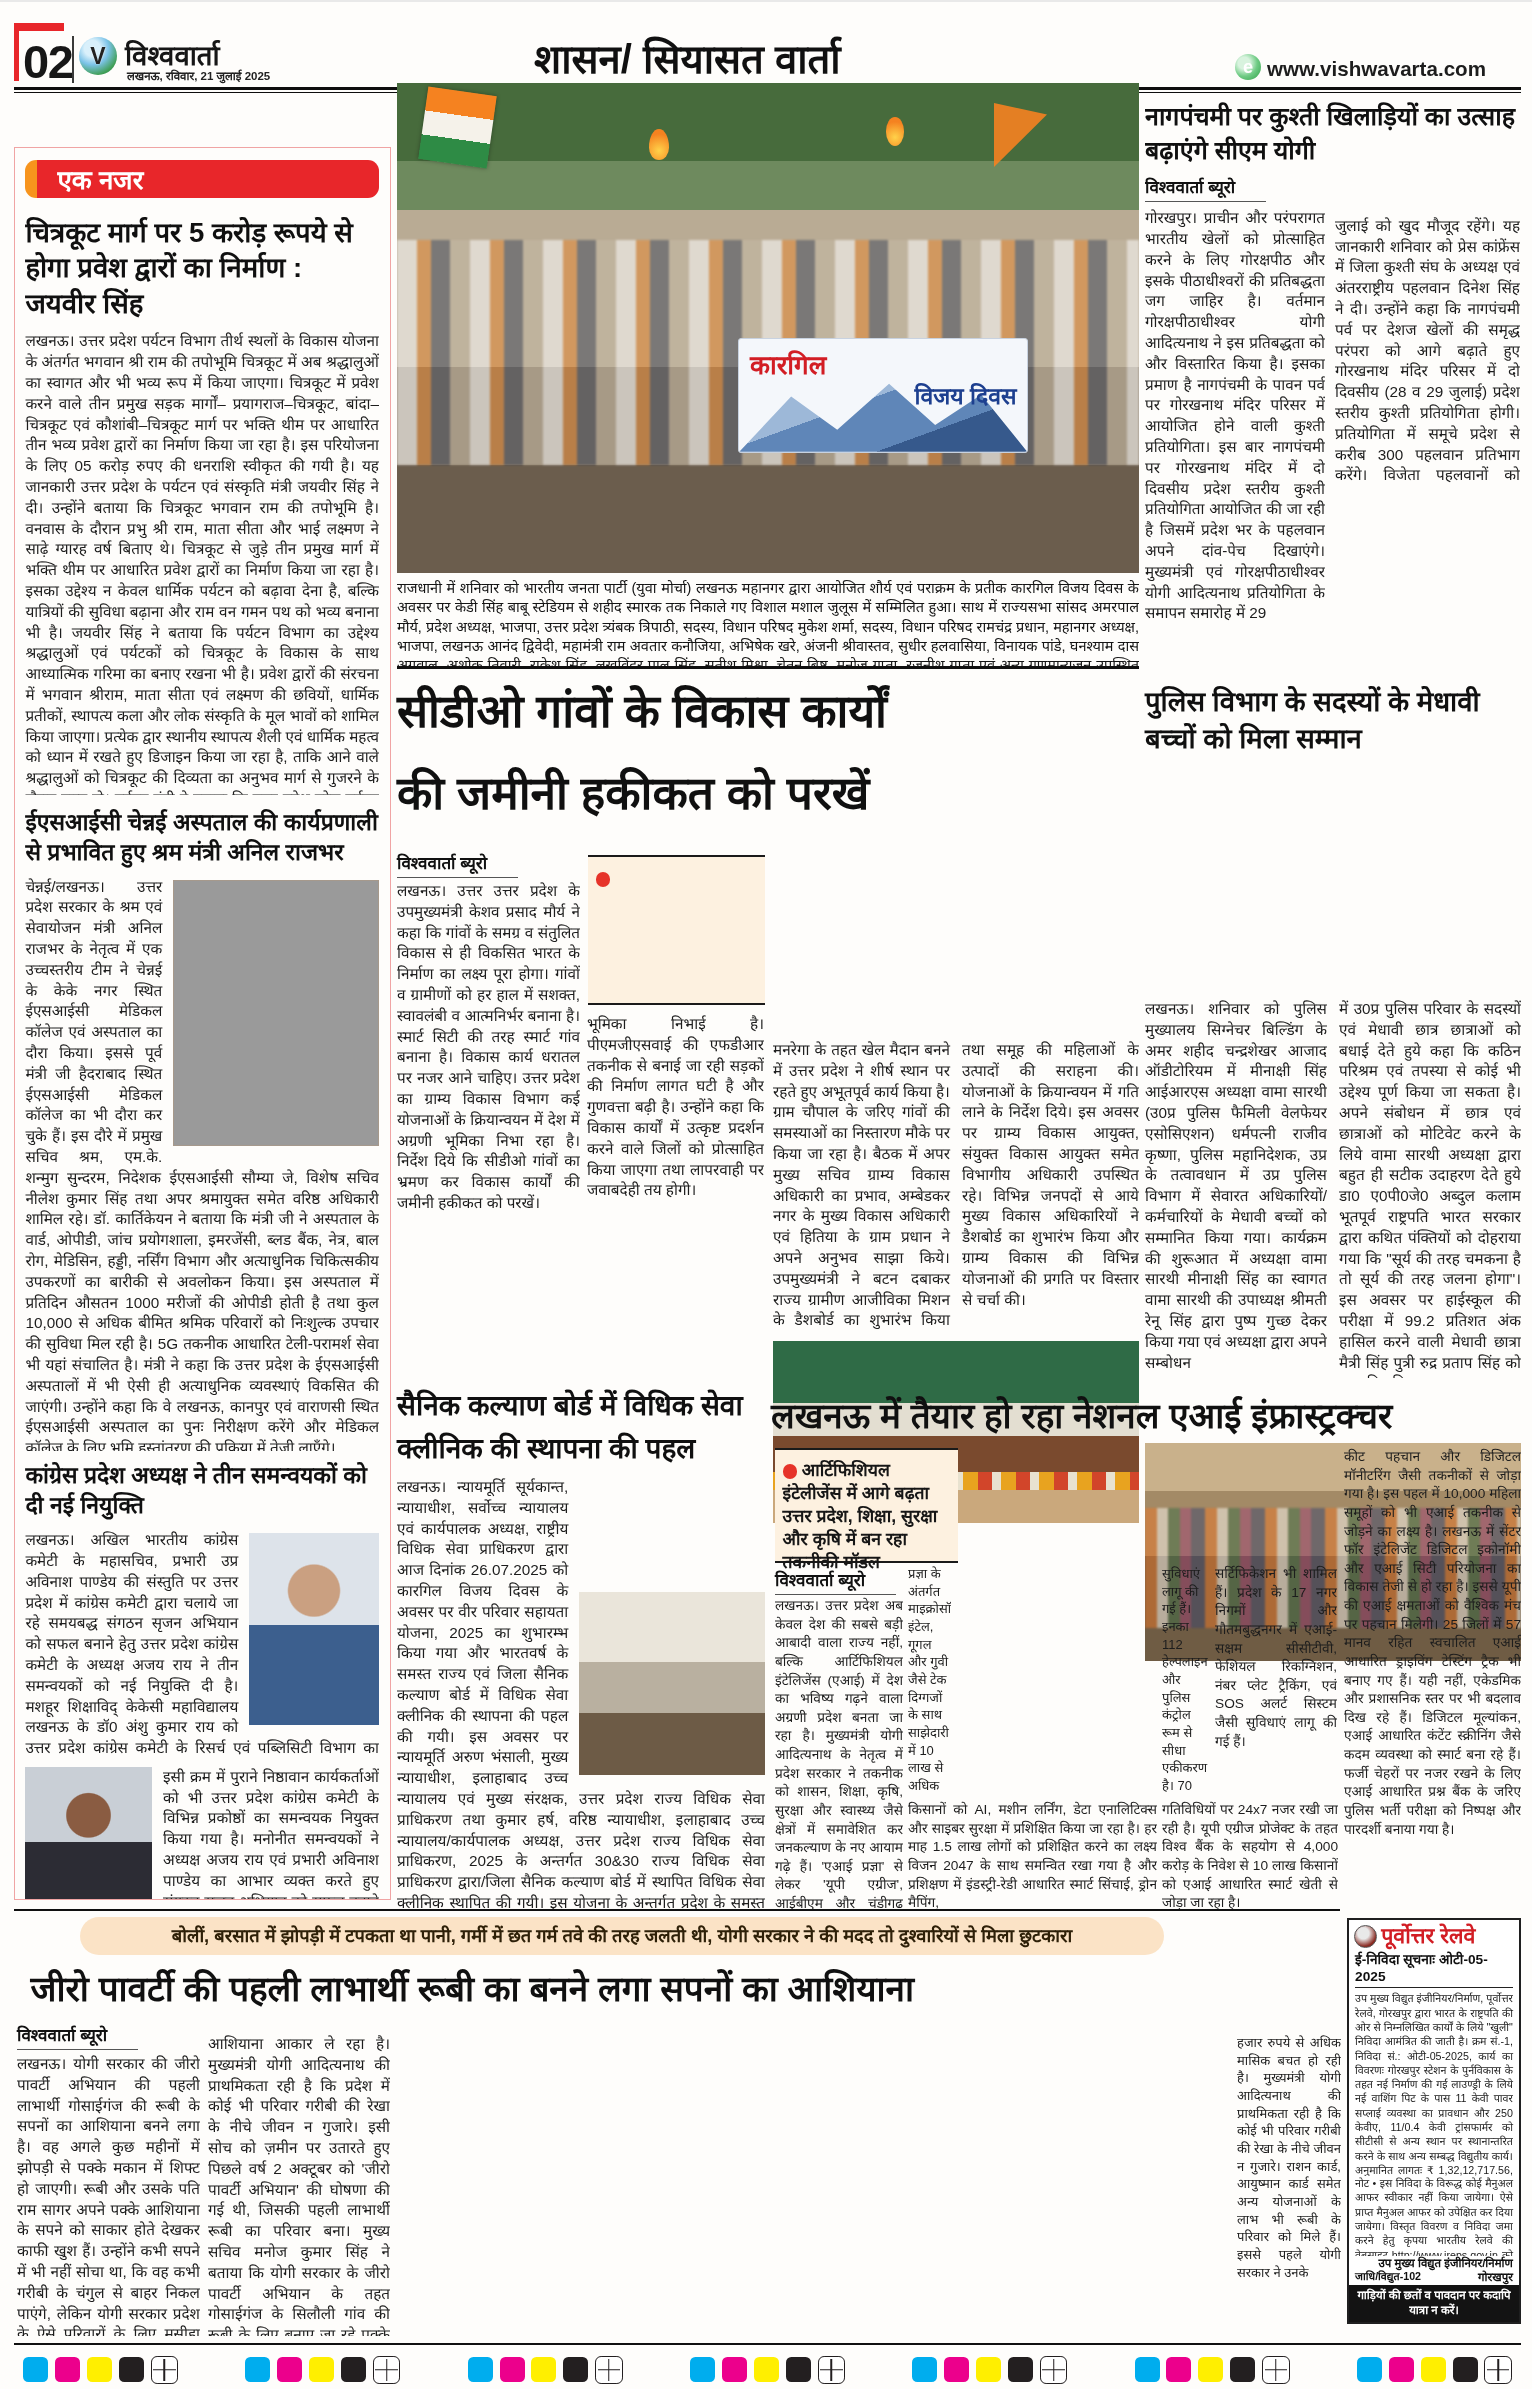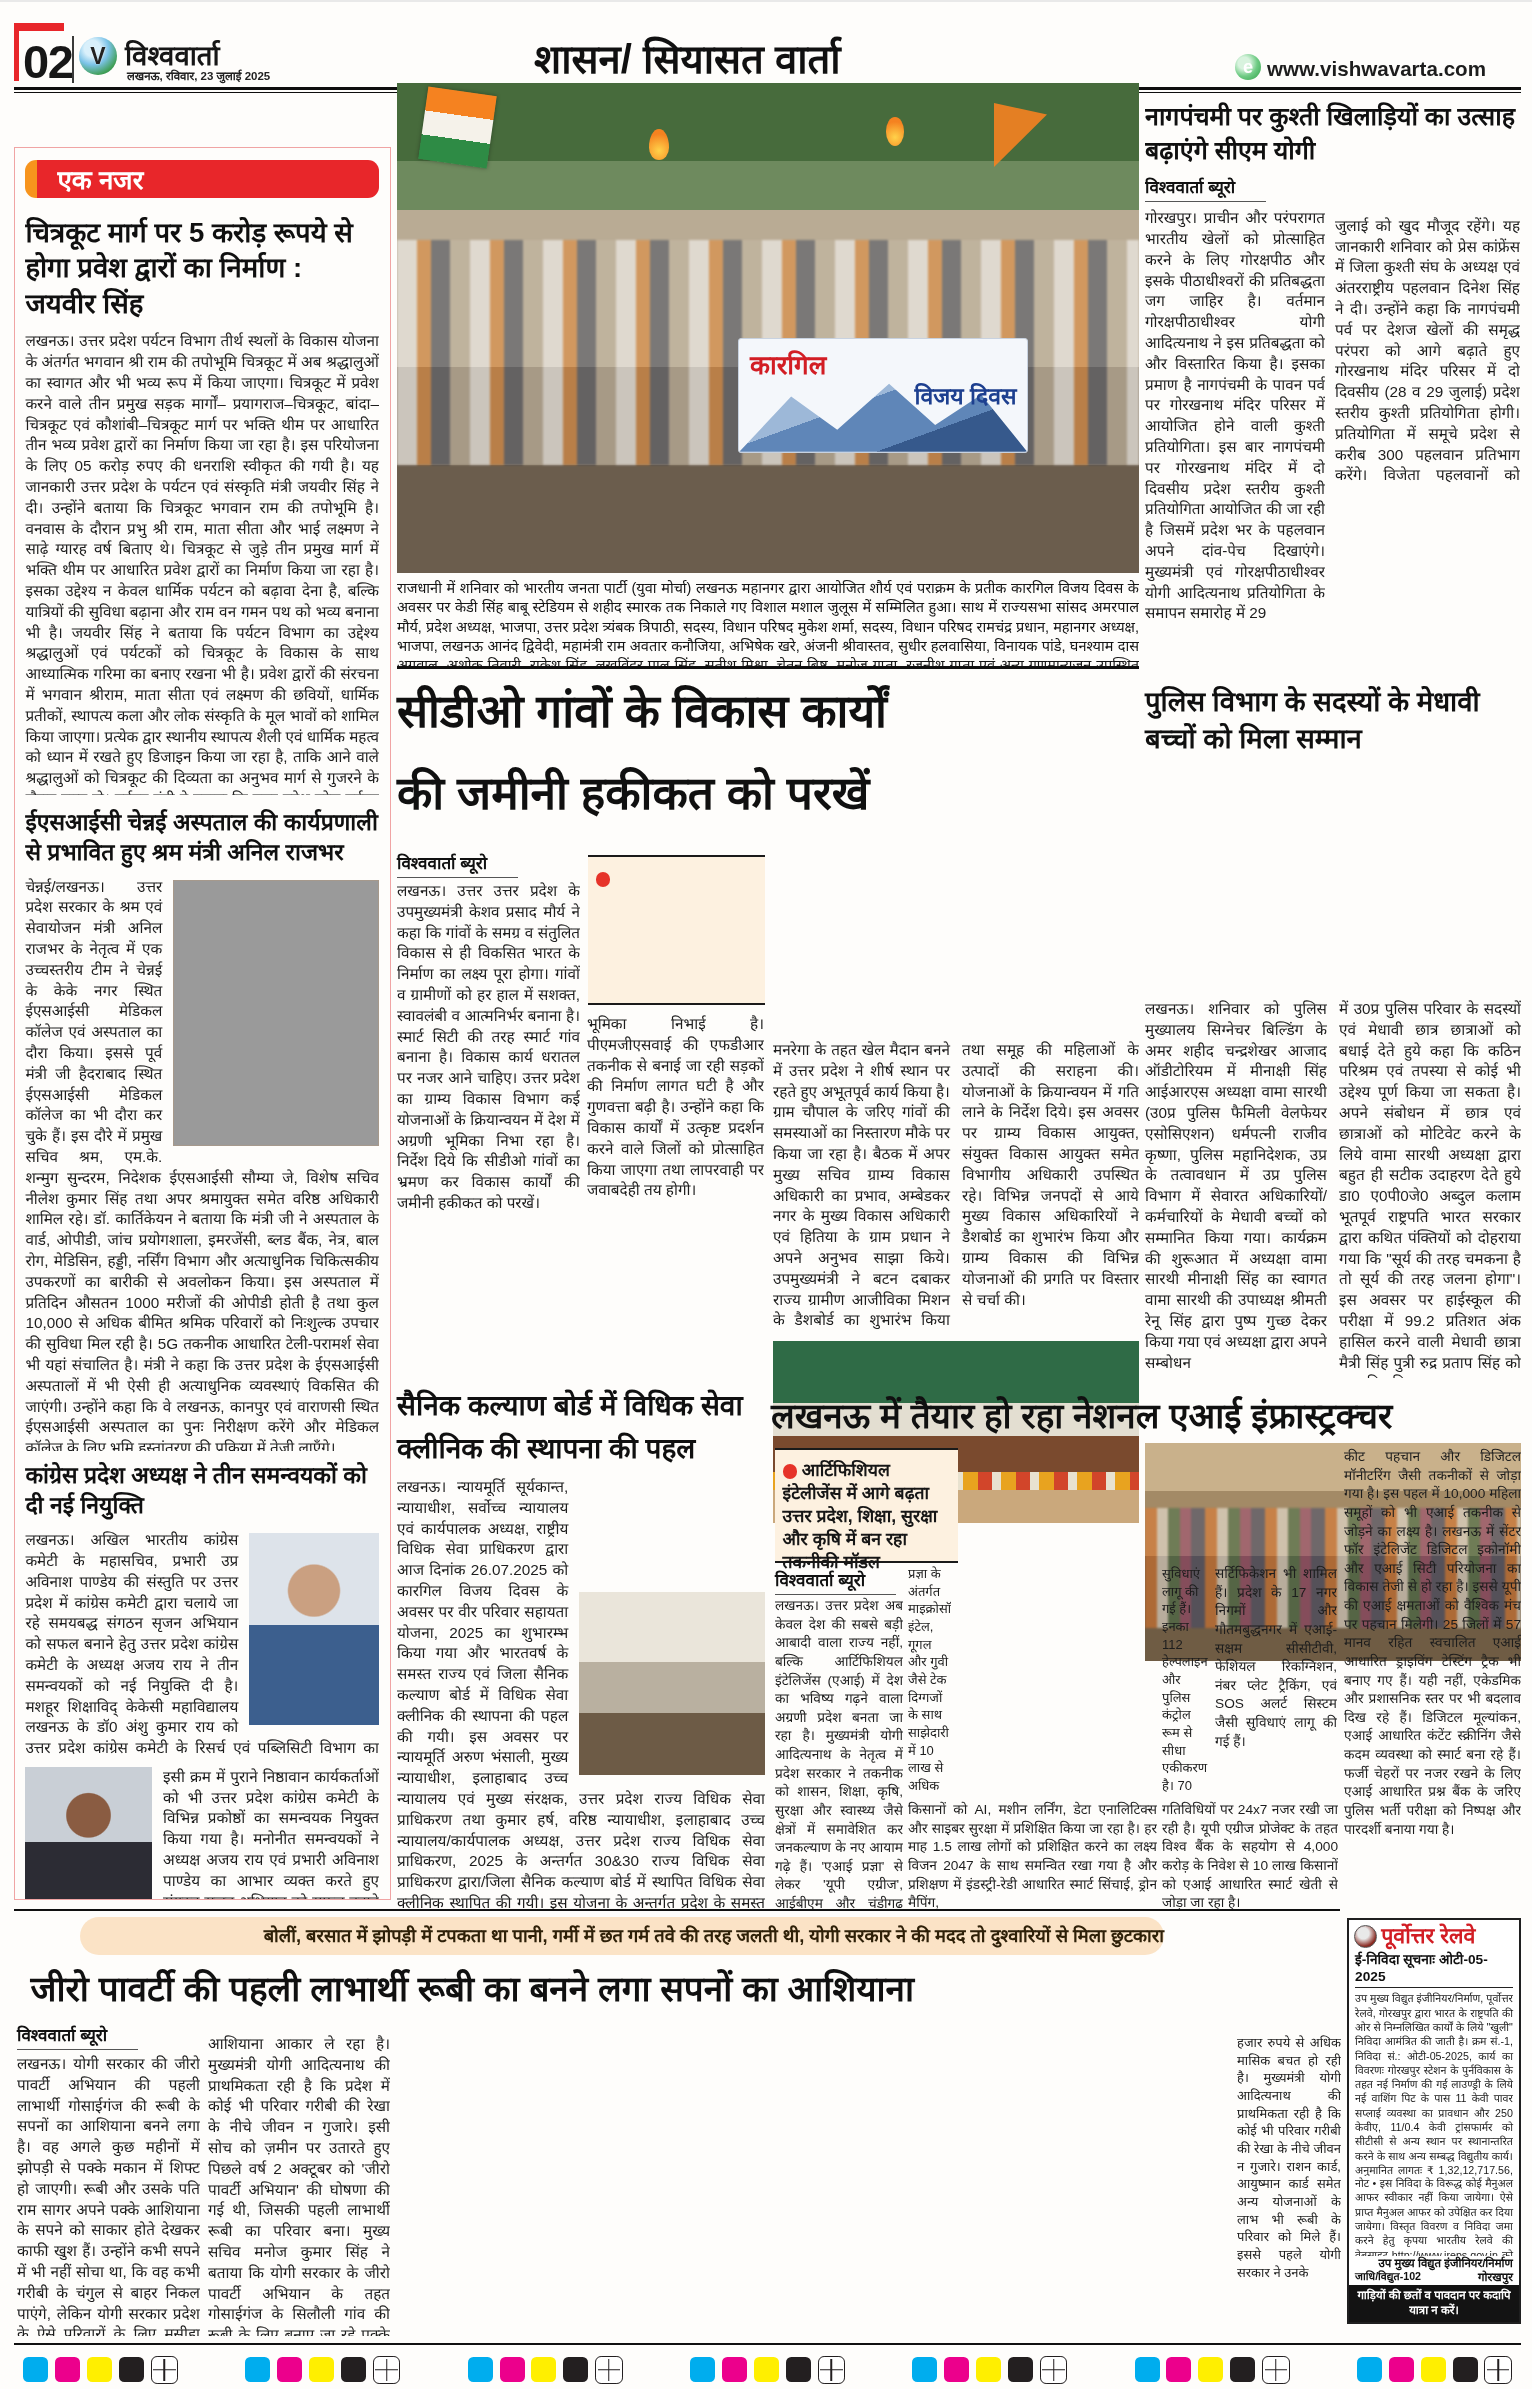--- a/index.html
+++ b/index.html
@@ -31,21 +31,21 @@
 
 <div class="page">
 
   <div class="abs" style="left:13.7px;top:21.4px;width:50px;height:58px;border-left:5.3px solid #e8262a;border-top:8.4px solid #e8262a"></div>
   <div class="abs" style="left:23px;top:32px;font-size:47px;font-weight:bold;color:#171717;letter-spacing:-1.5px">02</div>
   <div class="abs" style="left:72px;top:34px;width:1.5px;height:47px;background:#3a3a3a"></div>
   <div class="abs" style="left:79px;top:35px;width:38px;height:38px;border-radius:50%;background:radial-gradient(circle at 35% 30%,#d9f0fb 0 22%,#7cc3e8 45%,#3f9e53 75%,#2b6e93);display:flex;align-items:center;justify-content:center">
     <span style="font-weight:bold;font-size:23px;color:#222;text-shadow:0 0 1.5px #fff">V</span>
   </div>
   <div class="abs" style="left:125px;top:34px;font-size:27.5px;font-weight:bold;color:#161616">विश्ववार्ता</div>
-  <div class="abs" style="left:127px;top:66px;font-size:11.5px;font-weight:bold;color:#222">लखनऊ, रविवार, 23 जुलाई 2025</div>
+  <div class="abs" style="left:127px;top:66px;font-size:11.5px;font-weight:bold;color:#222">लखनऊ, रविवार, 21 जुलाई 2025</div>
   <div class="abs headline center" style="left:534px;top:32px;width:580px;font-size:40px">शासन/ सियासत वार्ता</div>
   <div class="abs" style="left:1235px;top:52px;width:26px;height:26px;border-radius:50%;background:radial-gradient(circle at 35% 35%,#d8f3de 0 25%,#6fcb84 55%,#2e9e44);color:#fff;font-weight:bold;font-size:18.3px;text-align:center;line-height:26px">e</div>
   <div class="abs" style="left:1267px;top:55px;font-size:20.6px;font-weight:bold;color:#1d1d1d">www.vishwavarta.com</div>
   <div class="abs" style="left:13.7px;top:85px;width:1507px;height:6.1px;border-top:3.1px solid #0e0e0e;border-bottom:0.8px solid #0e0e0e"></div>
 
   <div class="abs" style="left:13.7px;top:145px;width:377px;height:1753px;border:1.5px solid #f0a4a4;padding:12.2px 10.7px;overflow:hidden">
     <div style="height:38px;border-radius:11px;background:linear-gradient(90deg,#f7941d 0 12.2px,#e8262a 12.2px);display:flex;align-items:center;padding-left:32px">
       <span style="color:#fff;font-weight:bold;font-size:26px">एक नजर</span>
     </div>
 
@@ -133,21 +133,21 @@
   <div class="abs bt" style="left:775px;top:1595px;width:128px;height:315px;font-size:13.7px">लखनऊ। उत्तर प्रदेश अब केवल देश की सबसे बड़ी आबादी वाला राज्य नहीं, बल्कि आर्टिफिशियल इंटेलिजेंस (एआई) में देश का भविष्य गढ़ने वाला अग्रणी प्रदेश बनता जा रहा है। मुख्यमंत्री योगी आदित्यनाथ के नेतृत्व में प्रदेश सरकार ने तकनीक को शासन, शिक्षा, कृषि, सुरक्षा और स्वास्थ्य जैसे क्षेत्रों में समावेशित कर जनकल्याण के नए आयाम गढ़े हैं। 'एआई प्रज्ञा' से लेकर 'यूपी एग्रीज', आईबीएम और चंडीगढ़ यूनिवर्सिटी के सहयोग से शुरू हुई पहल से लेकर लखनऊ को एआई सिटी बनाने की तैयारी तक उत्तर प्रदेश एक ऐसी डिजिटल अर्थव्यवस्था की ओर बढ़ रहा है, जहां नागरिक सेवाओं में पारदर्शिता, उत्पादकता और दक्षता को नया आयाम मिल रहा है। भारत सरकार विजन के</div>
   <div class="abs bt" style="left:908px;top:1563px;width:43px;height:229px;font-size:13px;text-align:left">प्रज्ञा के अंतर्गत माइक्रोसॉफ्ट, इंटेल, गूगल और गुवी जैसे टेक दिग्गजों के साथ साझेदारी में 10 लाख से अधिक युवाओं, शिक्षकों, ग्राम प्रधानों, सरकारी कर्मियों और</div>
 
   <div class="abs bt" style="left:1162px;top:1563px;width:49px;height:229px;font-size:13px;text-align:left">सुविधाएं लागू की गई हैं। इनका 112 हेल्पलाइन और पुलिस कंट्रोल रूम से सीधा एकीकरण है। 70 जेलों में 'जार्विस' एआई निगरानी प्रणाली सक्रिय है, जिससे कैदियों की</div>
   <div class="abs bt" style="left:908px;top:1799px;width:249px;height:111px;font-size:13.7px">किसानों को AI, मशीन लर्निंग, डेटा एनालिटिक्स और साइबर सुरक्षा में प्रशिक्षित किया जा रहा है। हर माह 1.5 लाख लोगों को प्रशिक्षित करने का लक्ष्य विजन 2047 के साथ समन्वित रखा गया है और प्रशिक्षण में इंडस्ट्री-रेडी आधारित स्मार्ट सिंचाई, ड्रोन मैपिंग,</div>
   <div class="abs bt" style="left:1162px;top:1799px;width:176px;height:111px;font-size:13.7px">गतिविधियों पर 24x7 नजर रखी जा रही है। यूपी एग्रीज प्रोजेक्ट के तहत विश्व बैंक के सहयोग से 4,000 करोड़ के निवेश से 10 लाख किसानों को एआई आधारित स्मार्ट खेती से जोड़ा जा रहा है।</div>
   <div class="abs bt" style="left:1215px;top:1563px;width:122px;height:229px;font-size:13.7px">सर्टिफिकेशन भी शामिल हैं। प्रदेश के 17 नगर निगमों और गौतमबुद्धनगर में एआई-सक्षम सीसीटीवी, फेशियल रिकग्निशन, नंबर प्लेट ट्रैकिंग, एवं SOS अलर्ट सिस्टम जैसी सुविधाएं लागू की गई हैं।</div>
   <div class="abs bt" style="left:1344px;top:1446px;width:177px;height:458px;font-size:13.7px">कीट पहचान और डिजिटल मॉनीटरिंग जैसी तकनीकों से जोड़ा गया है। इस पहल में 10,000 महिला समूहों को भी एआई तकनीक से जोड़ने का लक्ष्य है। लखनऊ में सेंटर फॉर इंटेलिजेंट डिजिटल इकोनॉमी और एआई सिटी परियोजना का विकास तेजी से हो रहा है। इससे यूपी की एआई क्षमताओं को वैश्विक मंच पर पहचान मिलेगी। 25 जिलों में 57 मानव रहित स्वचालित एआई आधारित ड्राइविंग टेस्टिंग ट्रैक भी बनाए गए हैं। यही नहीं, एकेडमिक और प्रशासनिक स्तर पर भी बदलाव दिख रहे हैं। डिजिटल मूल्यांकन, एआई आधारित कंटेंट स्क्रीनिंग जैसे कदम व्यवस्था को स्मार्ट बना रहे हैं। फर्जी चेहरों पर नजर रखने के लिए एआई आधारित प्रश्न बैंक के जरिए पुलिस भर्ती परीक्षा को निष्पक्ष और पारदर्शी बनाया गया है।</div>
 
   <div class="abs rule" style="left:13.7px;top:1907px;width:1326px"></div>
-  <div class="abs" style="left:80px;top:1915px;width:1084px;height:38px;background:#fbe3c6;border-radius:19px;display:flex;align-items:center;justify-content:flex-end">
+  <div class="abs" style="left:80px;top:1915px;width:1084px;height:38px;background:#fbe3c6;border-radius:19px;display:flex;align-items:center;justify-content:center">
     <span class="headline" style="font-size:18.3px;white-space:nowrap;color:#2e2008">बोलीं, बरसात में झोपड़ी में टपकता था पानी, गर्मी में छत गर्म तवे की तरह जलती थी, योगी सरकार ने की मदद तो दुश्वारियों से मिला छुटकारा</span>
   </div>
   <div class="abs headline center" style="left:30.5px;top:1965px;width:1130px;font-size:35px;white-space:nowrap">जीरो पावर्टी की पहली लाभार्थी रूबी का बनने लगा सपनों का आशियाना</div>
   <div class="abs" style="left:17px;top:2021px"><span class="byline">विश्ववार्ता ब्यूरो</span></div>
   <div class="abs bt" style="left:17px;top:2052px;width:183px;height:282px">लखनऊ। योगी सरकार की जीरो पावर्टी अभियान की पहली लाभार्थी गोसाईगंज की रूबी के सपनों का आशियाना बनने लगा है। वह अगले कुछ महीनों में झोपड़ी से पक्के मकान में शिफ्ट हो जाएगी। रूबी और उसके पति राम सागर अपने पक्के आशियाना के सपने को साकार होते देखकर काफी खुश हैं। उन्होंने कभी सपने में भी नहीं सोचा था, कि वह कभी गरीबी के चंगुल से बाहर निकल पाएंगे, लेकिन योगी सरकार प्रदेश के ऐसे परिवारों के लिए मसीहा बनकर सामने आयी है। लखनऊ के गोसाईगंज</div>
   <div class="abs bt" style="left:208px;top:2032px;width:182px;height:302px">आशियाना आकार ले रहा है। मुख्यमंत्री योगी आदित्यनाथ की प्राथमिकता रही है कि प्रदेश में कोई भी परिवार गरीबी की रेखा के नीचे जीवन न गुजारे। इसी सोच को ज़मीन पर उतारते हुए पिछले वर्ष 2 अक्टूबर को 'जीरो पावर्टी अभियान' की घोषणा की गई थी, जिसकी पहली लाभार्थी रूबी का परिवार बना। मुख्य सचिव मनोज कुमार सिंह ने बताया कि योगी सरकार के जीरो पावर्टी अभियान के तहत गोसाईगंज के सिलौली गांव की रूबी के लिए बनाए जा रहे पक्के मकान का निर्माण कार्य तेजी से चल रहा है और अगले कुछ महीनों में पूरा हो जाएगा। इस</div>
 
   <div class="abs bt" style="left:1237px;top:2032px;width:104px;height:302px;font-size:13px">हजार रुपये से अधिक मासिक बचत हो रही है। मुख्यमंत्री योगी आदित्यनाथ की प्राथमिकता रही है कि कोई भी परिवार गरीबी की रेखा के नीचे जीवन न गुजारे। राशन कार्ड, आयुष्मान कार्ड समेत अन्य योजनाओं के लाभ भी रूबी के परिवार को मिले हैं। इससे पहले योगी सरकार ने उनके</div>
 
   <div class="abs rail" style="left:1347px;top:1916px;width:174px;height:406px">

